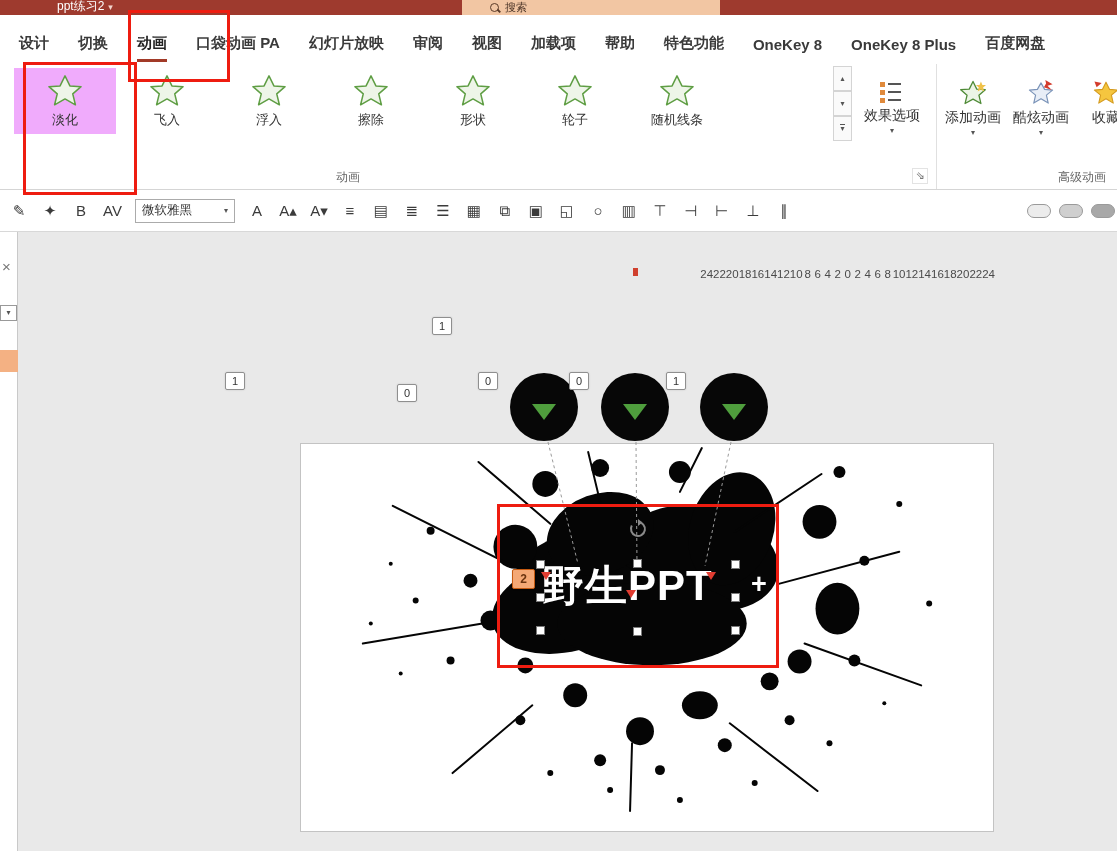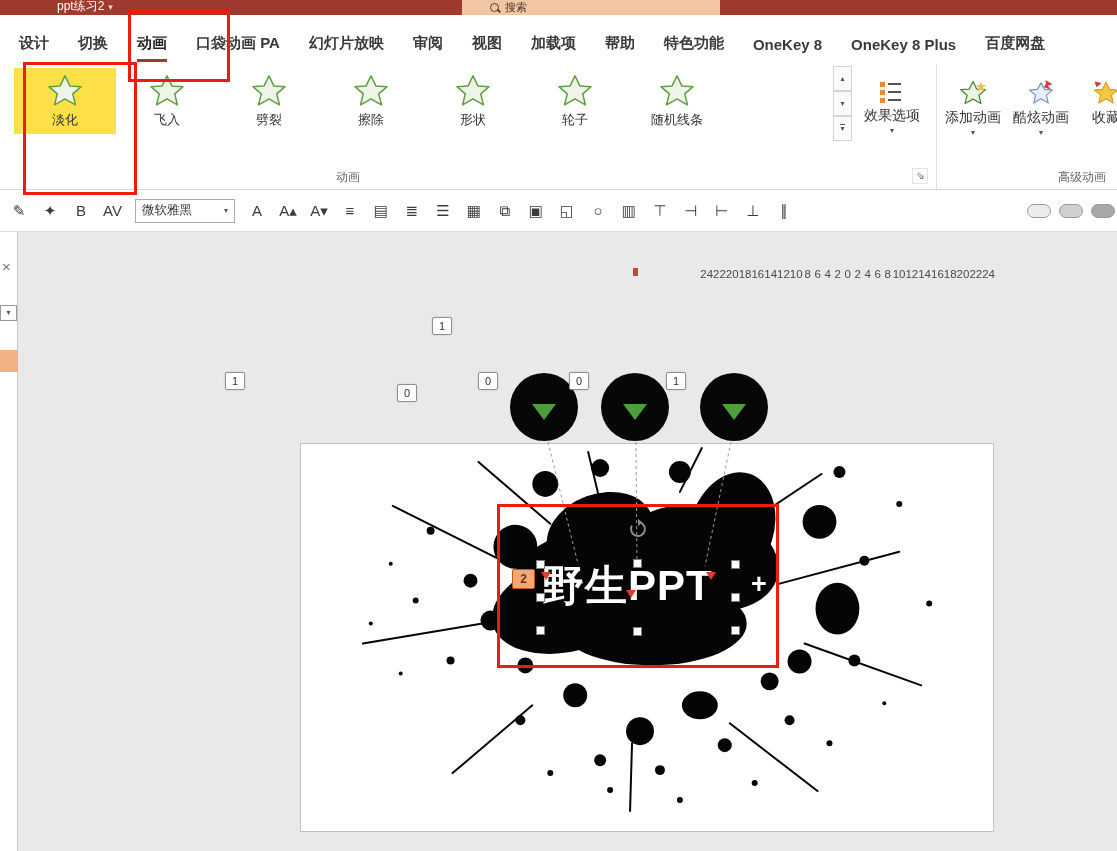--- a/index.html
+++ b/index.html
@@ -17,21 +17,21 @@
   
   .tabs{position:absolute;left:0;top:15px;width:1117px;height:47px;background:#fff;
         display:flex;align-items:flex-end;gap:29px;padding-left:19px;box-sizing:border-box;}
   .tab{font-size:15px;color:#3a3a3a;padding-bottom:9px;white-space:nowrap;cursor:default;font-weight:bold;}
   .tab.selected{border-bottom:3px solid #a23a28;padding-bottom:6px;color:#222;}
   
   .ribbon-body{position:absolute;left:0;top:62px;width:1117px;height:103px;background:#fff;}
   .gallery{position:absolute;left:14px;top:6px;display:flex;}
   .gallery-item{width:102px;height:66px;display:flex;flex-direction:column;align-items:center;
                 justify-content:flex-start;padding-top:6px;box-sizing:border-box;cursor:default;}
-  .gallery-item.selected{background:#fde047;}
+  .gallery-item.selected{background:#f0abfc;}
   .star{width:34px;height:34px;}
   .star polygon{fill:#eef5e8;stroke:#5f9e44;stroke-width:1.6;stroke-linejoin:round;}
   .gallery-label{font-size:13px;color:#333;margin-top:3px;white-space:nowrap;}
   .scrollcol{position:absolute;left:833px;top:4px;width:19px;display:flex;flex-direction:column;}
   .scrollbtn{width:19px;height:25px;border:1px solid #d4d4d4;background:#fafafa;box-sizing:border-box;
              display:flex;align-items:center;justify-content:center;font-size:8px;color:#555;}
   .scrollbtn .overline{border-top:1px solid #555;line-height:8px;}
   .big-btn{position:absolute;top:4px;display:flex;flex-direction:column;align-items:center;gap:3px;
            padding-top:14px;box-sizing:border-box;height:96px;cursor:default;}
   .big-btn .lbl{font-size:14px;color:#333;white-space:nowrap;}
@@ -173,27 +173,27 @@
           <span class="gallery-label">淡化</span>
         </div>
 
         <div class="gallery-item">
           <svg class="star" viewBox="0 0 36 36">
             <polygon points="18,2 23.2,12.6 35,13.4 26.2,21 29,32.6 18,26.4 7,32.6 9.8,21 1,13.4 12.8,12.6"></polygon>
           </svg>
           <span class="gallery-label">飞入</span>
         </div>
 
-
         <div class="gallery-item">
           <svg class="star" viewBox="0 0 36 36">
             <polygon points="18,2 23.2,12.6 35,13.4 26.2,21 29,32.6 18,26.4 7,32.6 9.8,21 1,13.4 12.8,12.6"></polygon>
           </svg>
-          <span class="gallery-label">劈裂</span>
-        </div>
+          <span class="gallery-label">浮入</span>
+        </div>
+
 
         <div class="gallery-item">
           <svg class="star" viewBox="0 0 36 36">
             <polygon points="18,2 23.2,12.6 35,13.4 26.2,21 29,32.6 18,26.4 7,32.6 9.8,21 1,13.4 12.8,12.6"></polygon>
           </svg>
           <span class="gallery-label">擦除</span>
         </div>
 
         <div class="gallery-item">
           <svg class="star" viewBox="0 0 36 36">

